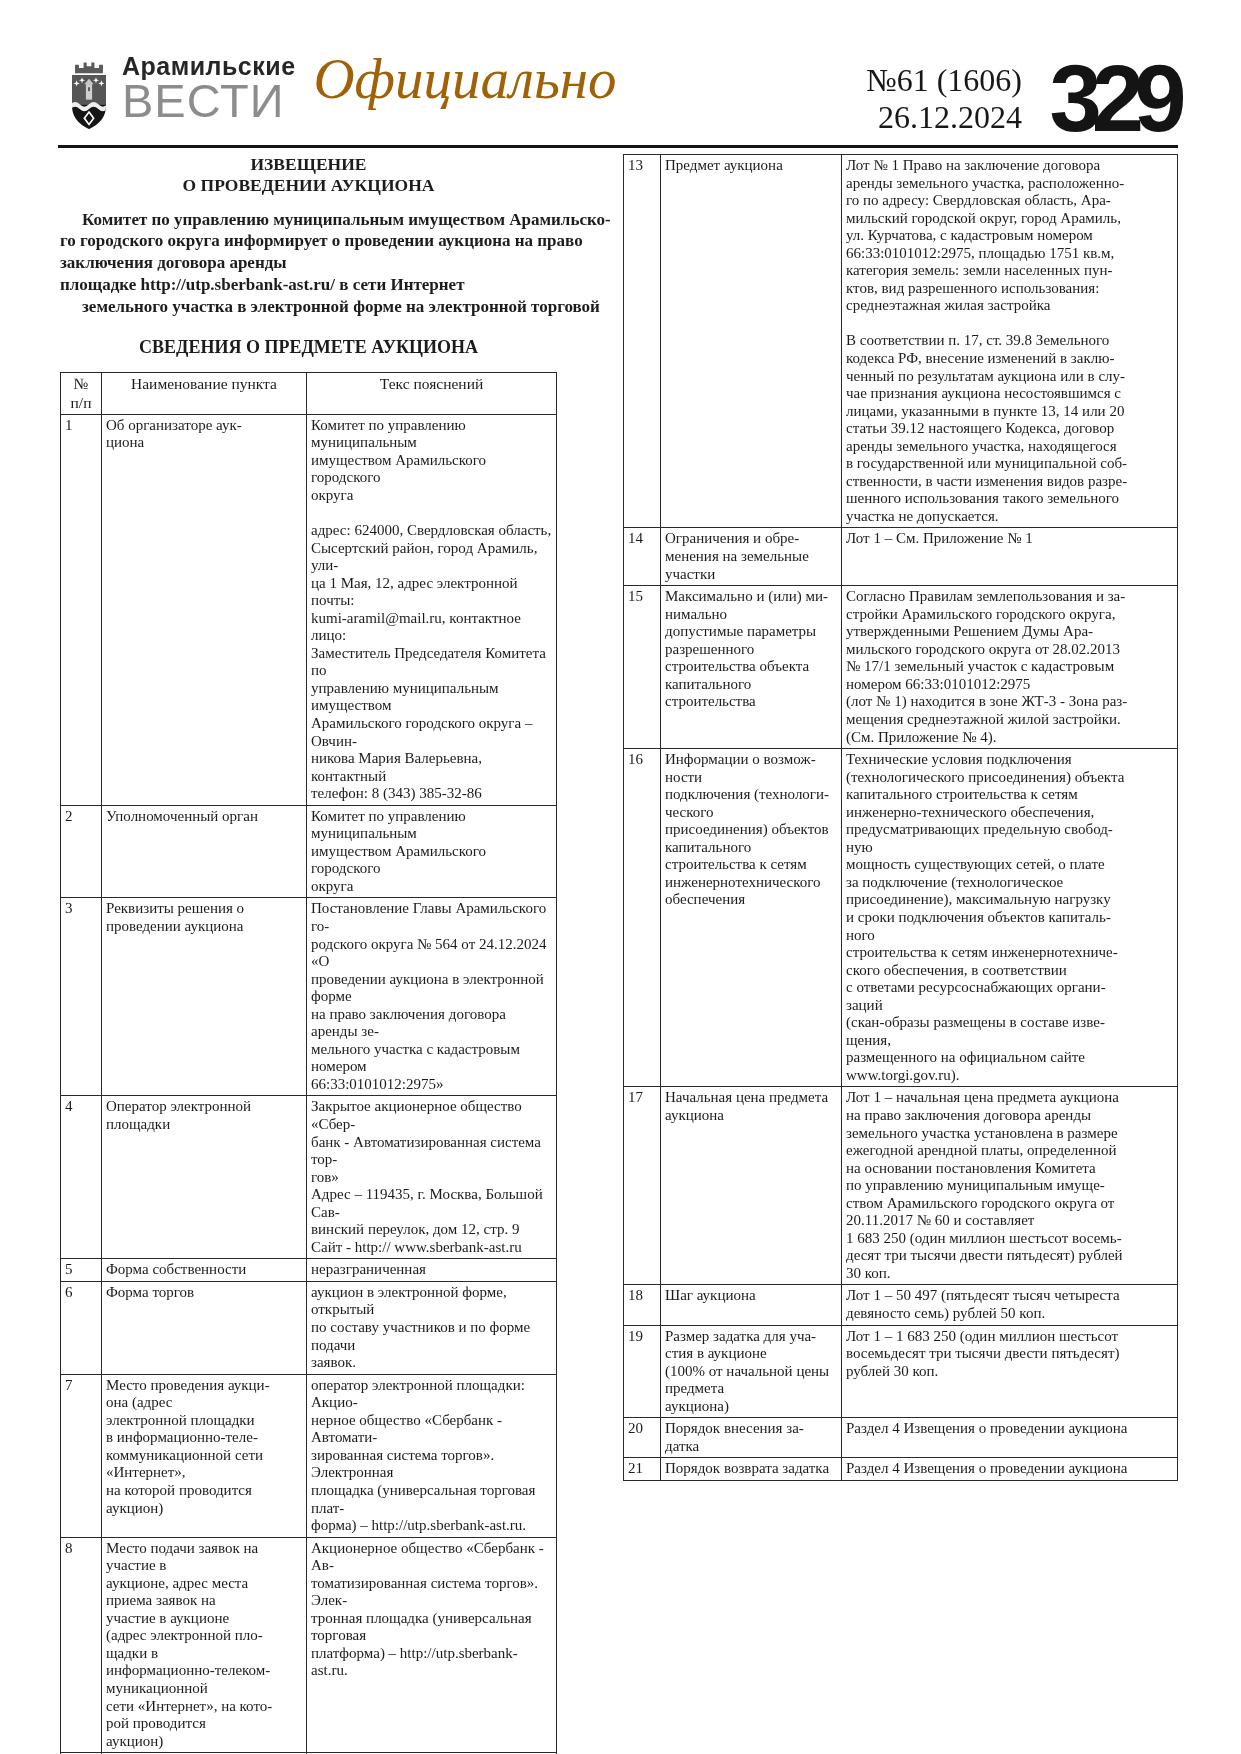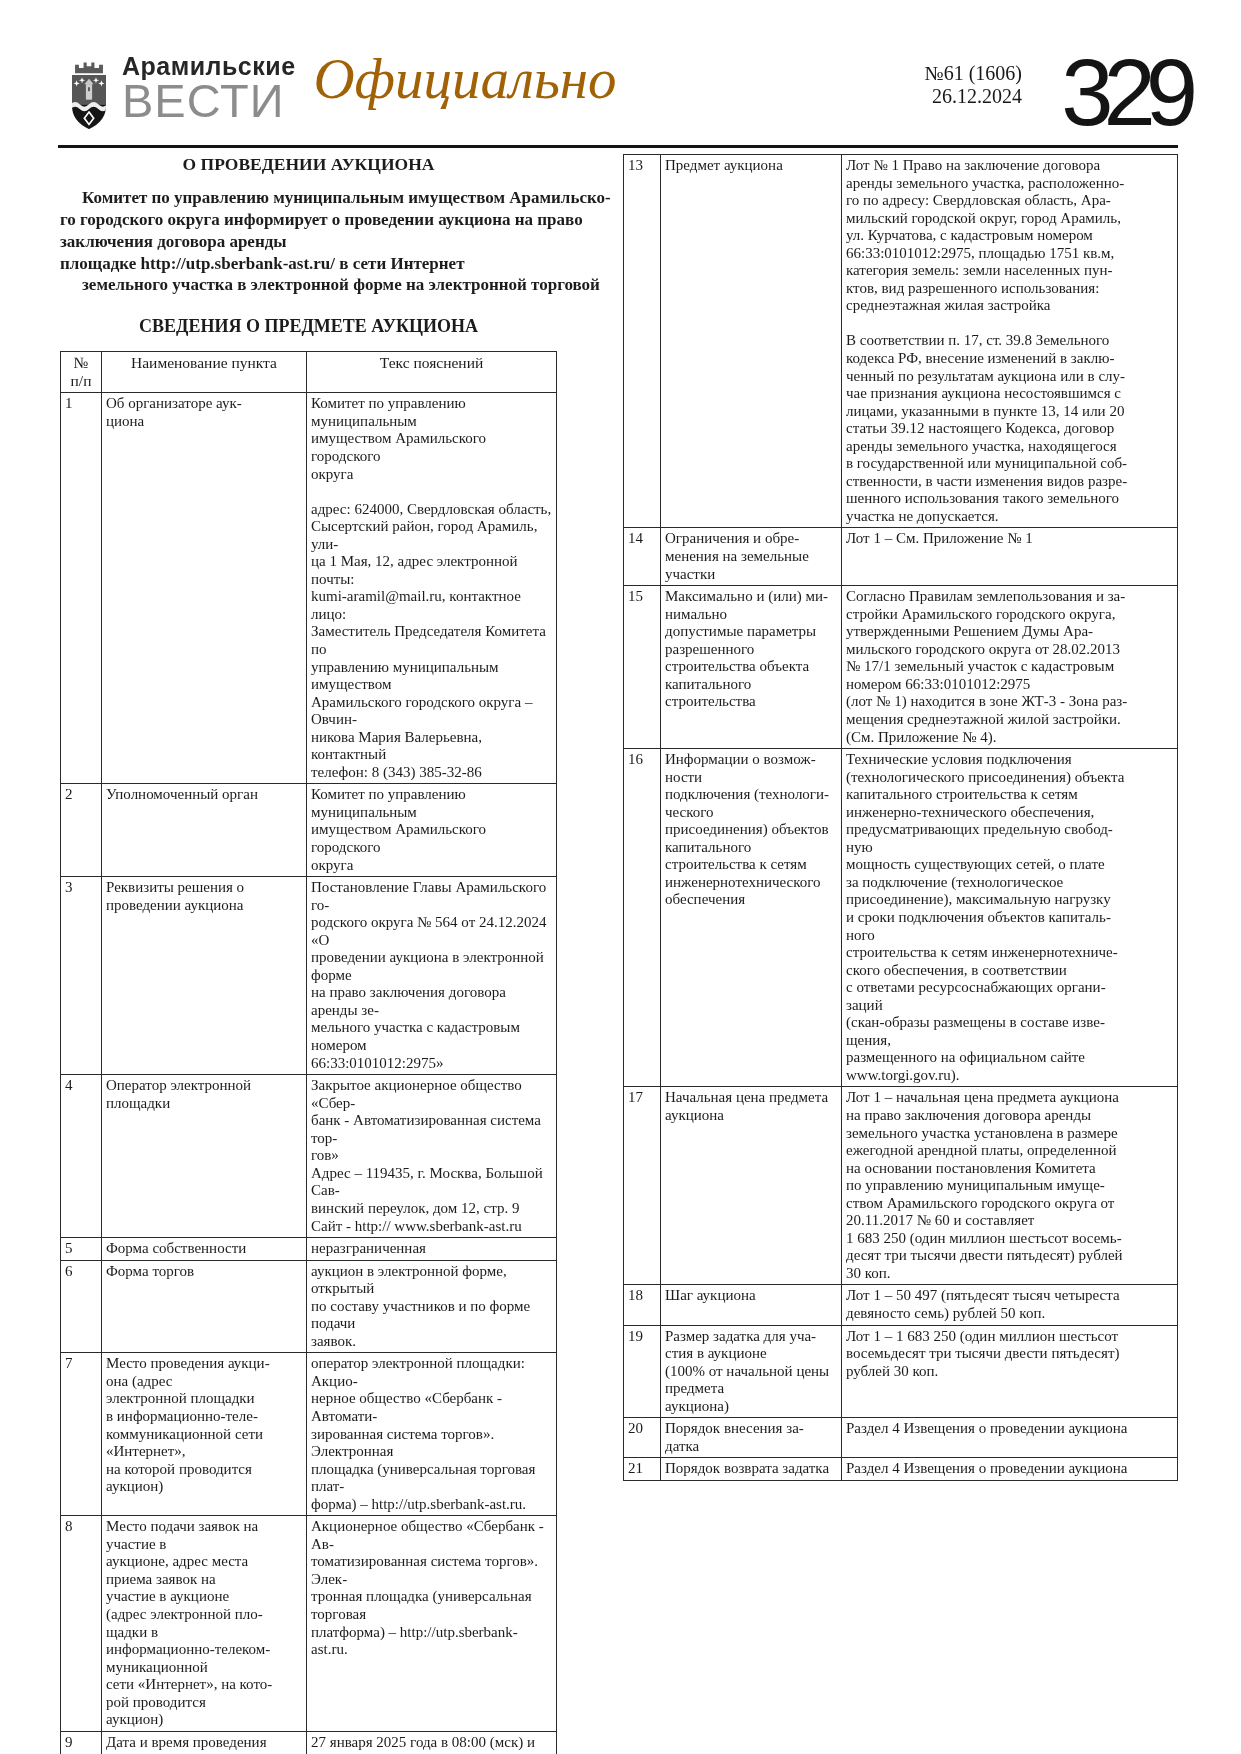--- a/index.html
+++ b/index.html
@@ -8,24 +8,24 @@
   
   .masthead{position:absolute;left:0;top:0;width:100%;height:192px;}
   .logo{position:absolute;left:58px;top:48px;width:230px;height:92px;}
   .logo svg{position:absolute;left:0;top:2px;}
   .logo-text{position:absolute;left:64px;top:6px;width:170px;font-family:"Liberation Sans","DejaVu Sans",sans-serif;}
   .logo-top{display:block;font-size:25px;font-weight:bold;color:#262626;letter-spacing:.5px;line-height:1;}
   .logo-bottom{display:block;font-size:47px;font-weight:normal;color:#8c8c8c;letter-spacing:1px;line-height:.92;}
   .section-title{position:absolute;left:300px;top:48px;width:330px;text-align:center;
                  font-style:italic;font-size:57px;line-height:1.1;color:#a16207;}
   .issue-block{position:absolute;left:840px;top:62px;width:182px;text-align:right;
-               font-size:20px;line-height:1.15;color:#181818;}
-  .page-number{position:absolute;left:1038px;top:46px;width:150px;text-align:right;
+               font-size:32px;line-height:1.15;color:#181818;}
+  .page-number{position:absolute;left:1038px;top:52px;width:150px;text-align:center;
                font-family:"Liberation Sans","DejaVu Sans",sans-serif;
-               font-size:94px;font-weight:400;letter-spacing:-10px;line-height:1;color:#141414;}
+               font-size:94px;font-weight:700;letter-spacing:-10px;line-height:1;color:#141414;}
   .rule{position:absolute;left:58px;top:145px;width:1120px;height:3px;background:#141414;}
   
   .col-left{position:absolute;left:60px;top:154px;width:497px;}
   .col-right{position:absolute;left:623px;top:154px;width:555px;}
   .notice-title{text-align:center;font-weight:bold;font-size:17.5px;line-height:1.22;}
   .intro{margin-top:12px;font-weight:bold;font-size:17px;line-height:1.28;}
   .intro .line{white-space:nowrap;}
   .intro .indent{text-indent:22px;}
   .table-title{margin-top:20px;text-align:center;font-weight:bold;font-size:18px;}
   
@@ -77,20 +77,21 @@
       <div>№61 (1606)</div>
       <div>26.12.2024</div>
     </div>
     <div class="page-number">329</div>
   </div>
 
   <div class="rule"></div>
 
   <div class="col-left">
     <div class="notice-title">
+      <div>ИЗВЕЩЕНИЕ</div>
       <div>О ПРОВЕДЕНИИ АУКЦИОНА</div>
     </div>
     <div class="intro">
       <div class="line indent">Комитет по управлению муниципальным имуществом Арамильско-</div>
       <div class="line">го городского округа информирует о проведении аукциона на право</div>
       <div class="line">заключения договора аренды</div>
       <div class="line">площадке http://utp.sberbank-ast.ru/ в сети Интернет</div>
       <div class="line indent">земельного участка в электронной форме на электронной торговой</div>
     </div>
     <div class="table-title">СВЕДЕНИЯ О ПРЕДМЕТЕ АУКЦИОНА</div>

